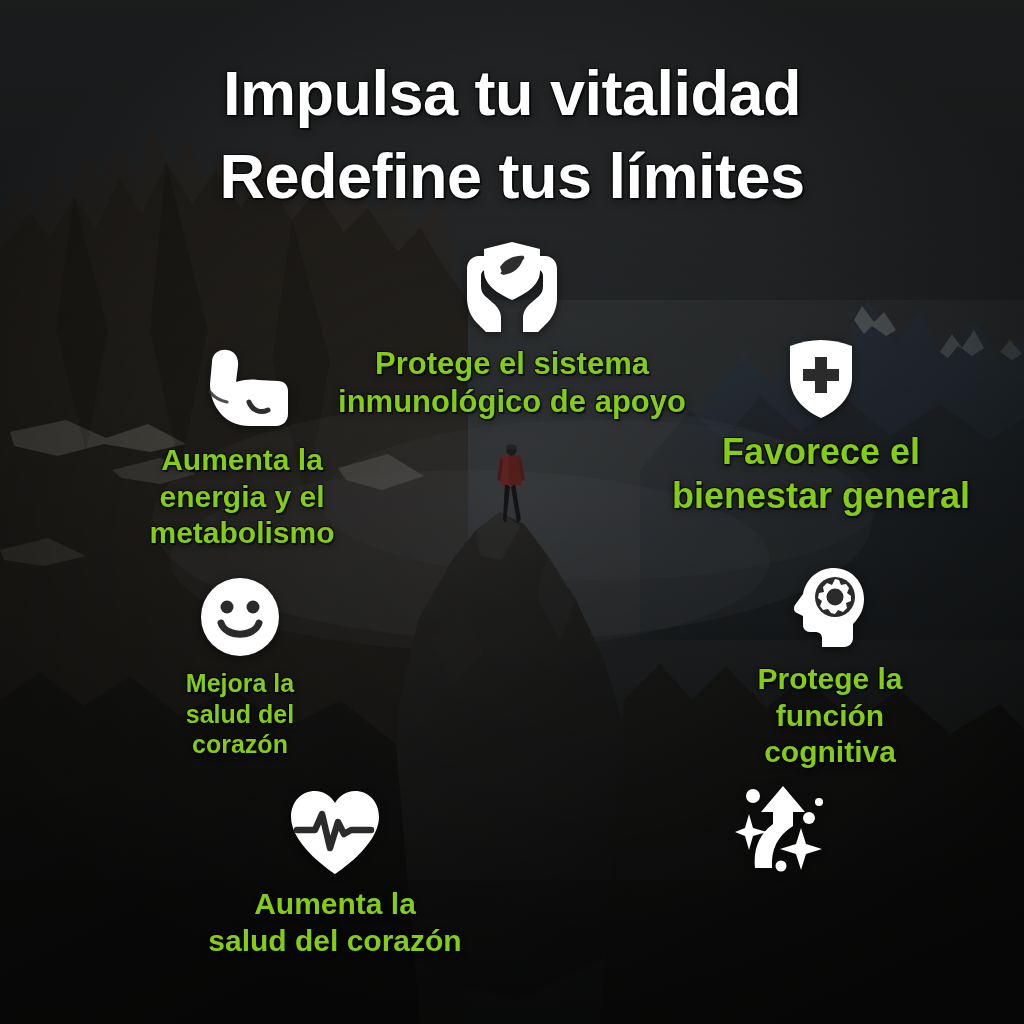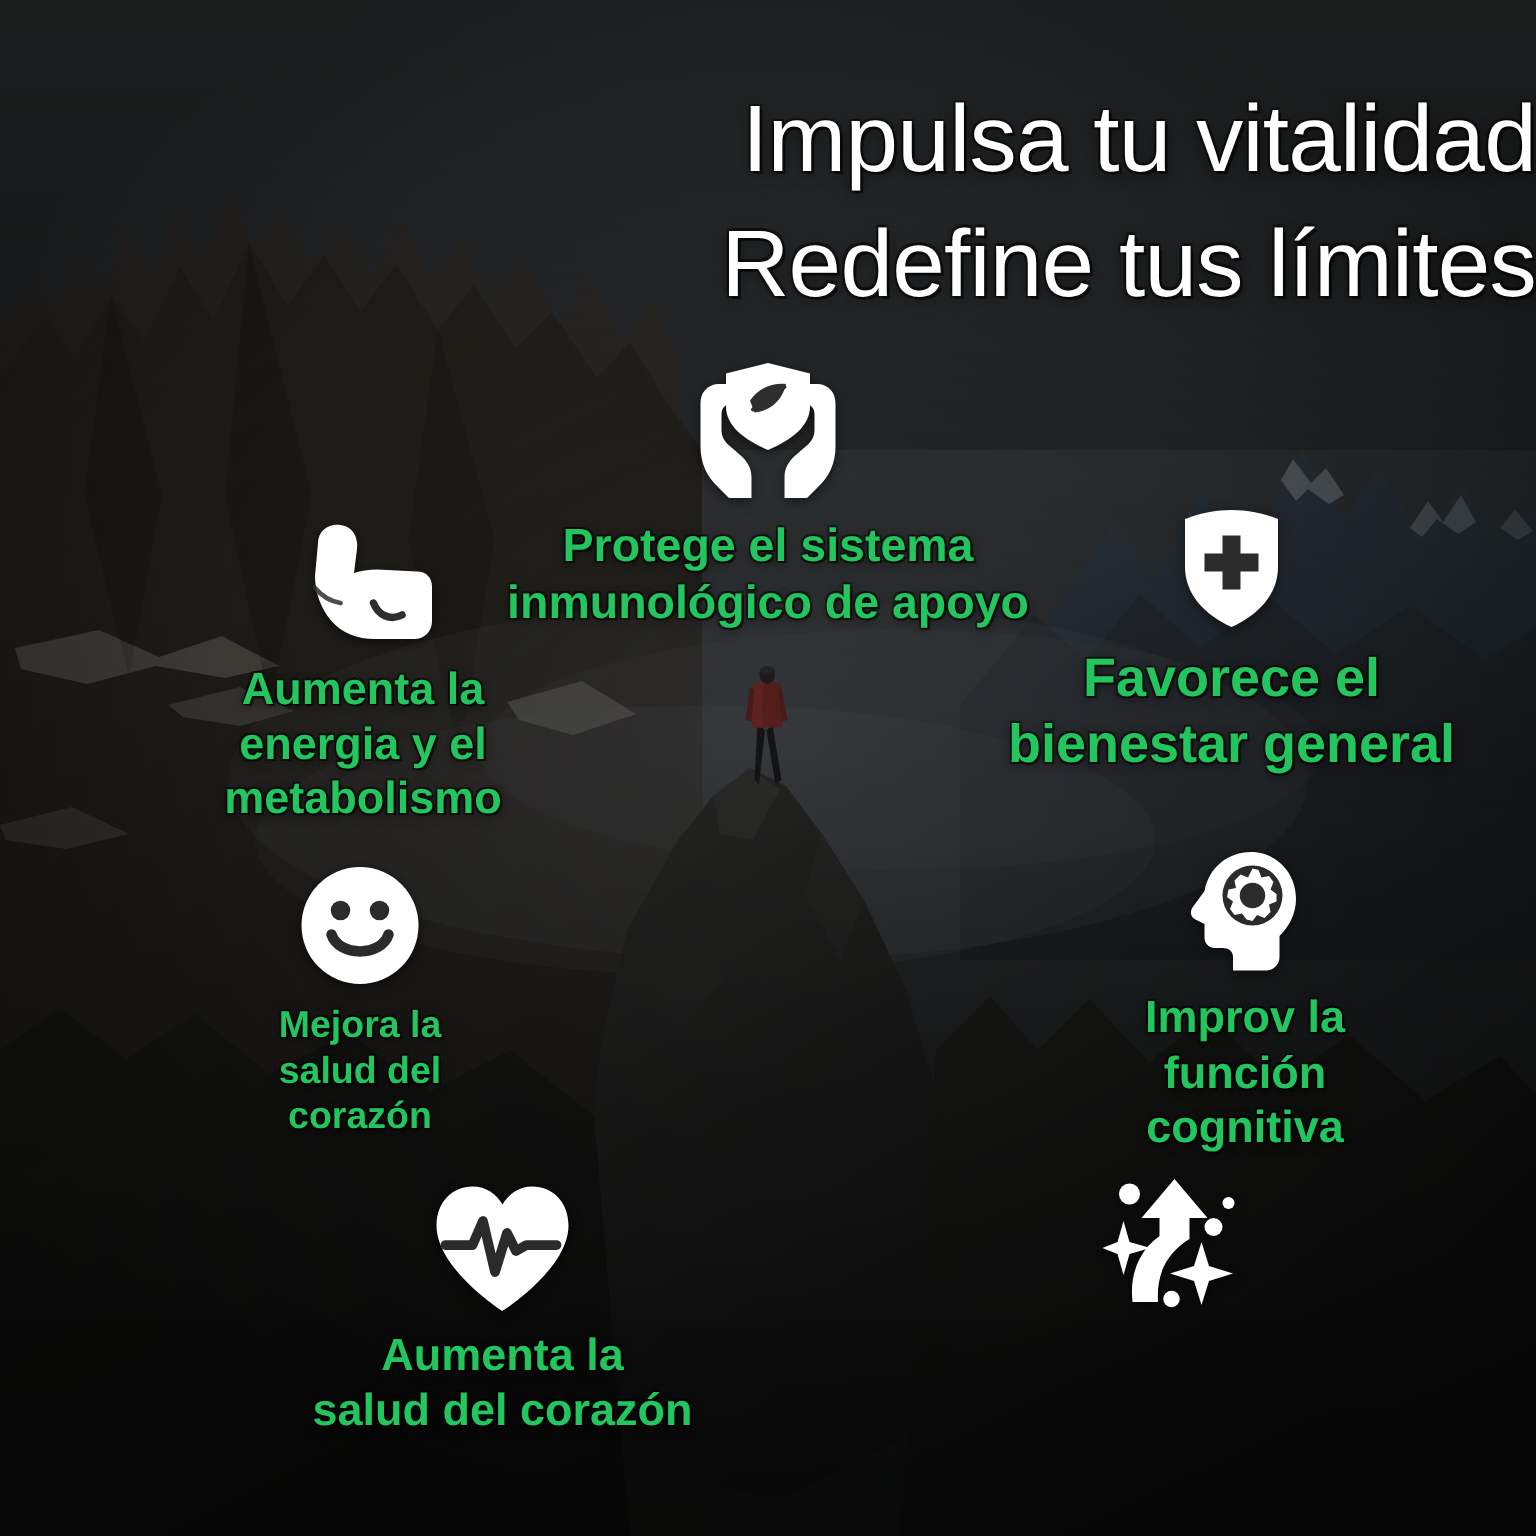--- a/index.html
+++ b/index.html
@@ -26,40 +26,40 @@
       radial-gradient(ellipse 62% 52% at 50% 48%, rgba(0,0,0,0.05) 0%, rgba(0,0,0,0.30) 58%, rgba(0,0,0,0.55) 100%),
       linear-gradient(rgba(10,12,13,0.34), rgba(8,9,10,0.46));
     pointer-events:none;
   }
 
   
   #content { position:absolute; inset:0; }
 
   .title {
     position:absolute; left:0; right:0; top:52px;
-    text-align:right;
+    text-align:center;
     color:#ffffff;
     font-size:63px;
-    font-weight:normal;
+    font-weight:bold;
     line-height:1.32;
     letter-spacing:-0.5px;
     text-shadow:
       2px 2px 0 rgba(0,0,0,0.55),
       -1.4px -1.4px 0 rgba(0,0,0,0.35),
       1.4px -1.4px 0 rgba(0,0,0,0.35),
       -1.4px 1.4px 0 rgba(0,0,0,0.35),
       0 3px 10px rgba(0,0,0,0.45);
     white-space:pre-line;
   }
 
   .item { position:absolute; text-align:center; }
   .item .icon { display:flex; justify-content:center; align-items:flex-end; }
   .item .icon svg { display:block; filter: drop-shadow(0 2px 4px rgba(0,0,0,0.55)); }
   .item .label {
-    color:#22c55e;
+    color:#84cc16;
     font-weight:bold;
     line-height:1.22;
     white-space:pre-line;
     text-shadow:
       1.6px 1.6px 0 rgba(0,0,0,0.60),
       -1.1px -1.1px 0 rgba(0,0,0,0.42),
       1.1px -1.1px 0 rgba(0,0,0,0.42),
       -1.1px 1.1px 0 rgba(0,0,0,0.42),
       0 2px 7px rgba(0,0,0,0.5);
   }
@@ -251,21 +251,21 @@
 
   <div class="item" id="item-cognitive">
     <div class="icon">
       <svg width="84" height="84" viewBox="0 0 84 84" fill="#ffffff">
         <path d="M46 2 C63 2 76 16 76 33 C76 44 71 52 65 58 L65 72 C65 77 61 81 56 81 L34 81 L34 72 C34 68 31 66 27 66 L22 66 C18 66 15 63 15 59 L15 50 L9 47 C6 46 5 42 7 39 L15 28 C18 12 31 2 46 2 Z"></path>
         <circle cx="47" cy="31" r="20" fill="#2b2b2b"></circle>
         <path d="M47 13 L51 14 L53 19 L58 18 L61 22 L59 27 L63 30 L63 35 L58 37 L59 42 L55 46 L50 44 L47 48 L43 47 L40 43 L35 44 L32 40 L34 35 L30 32 L31 27 L36 26 L35 21 L39 17 L44 19 Z" fill="#ffffff"></path>
         <circle cx="47" cy="31" r="8.5" fill="#2b2b2b"></circle>
       </svg>
     </div>
-    <div class="label">Improv la
+    <div class="label">Protege la
 función
 cognitiva</div>
   </div>
 
   <div class="item" id="item-heart">
     <div class="icon">
       <svg width="100" height="88" viewBox="0 0 100 88" fill="#ffffff">
         <path d="M50 86 C50 86 6 58 6 29 C6 13 17 3 30 3 C39 3 46 8 50 15 C54 8 61 3 70 3 C83 3 94 13 94 29 C94 58 50 86 50 86 Z"></path>
         <path d="M12 42 L30 42 L37 26 L45 60 L53 34 L59 46 L66 42 L86 42" stroke="#2b2b2b" stroke-width="6.5" fill="none" stroke-linecap="round" stroke-linejoin="round"></path>
       </svg>

